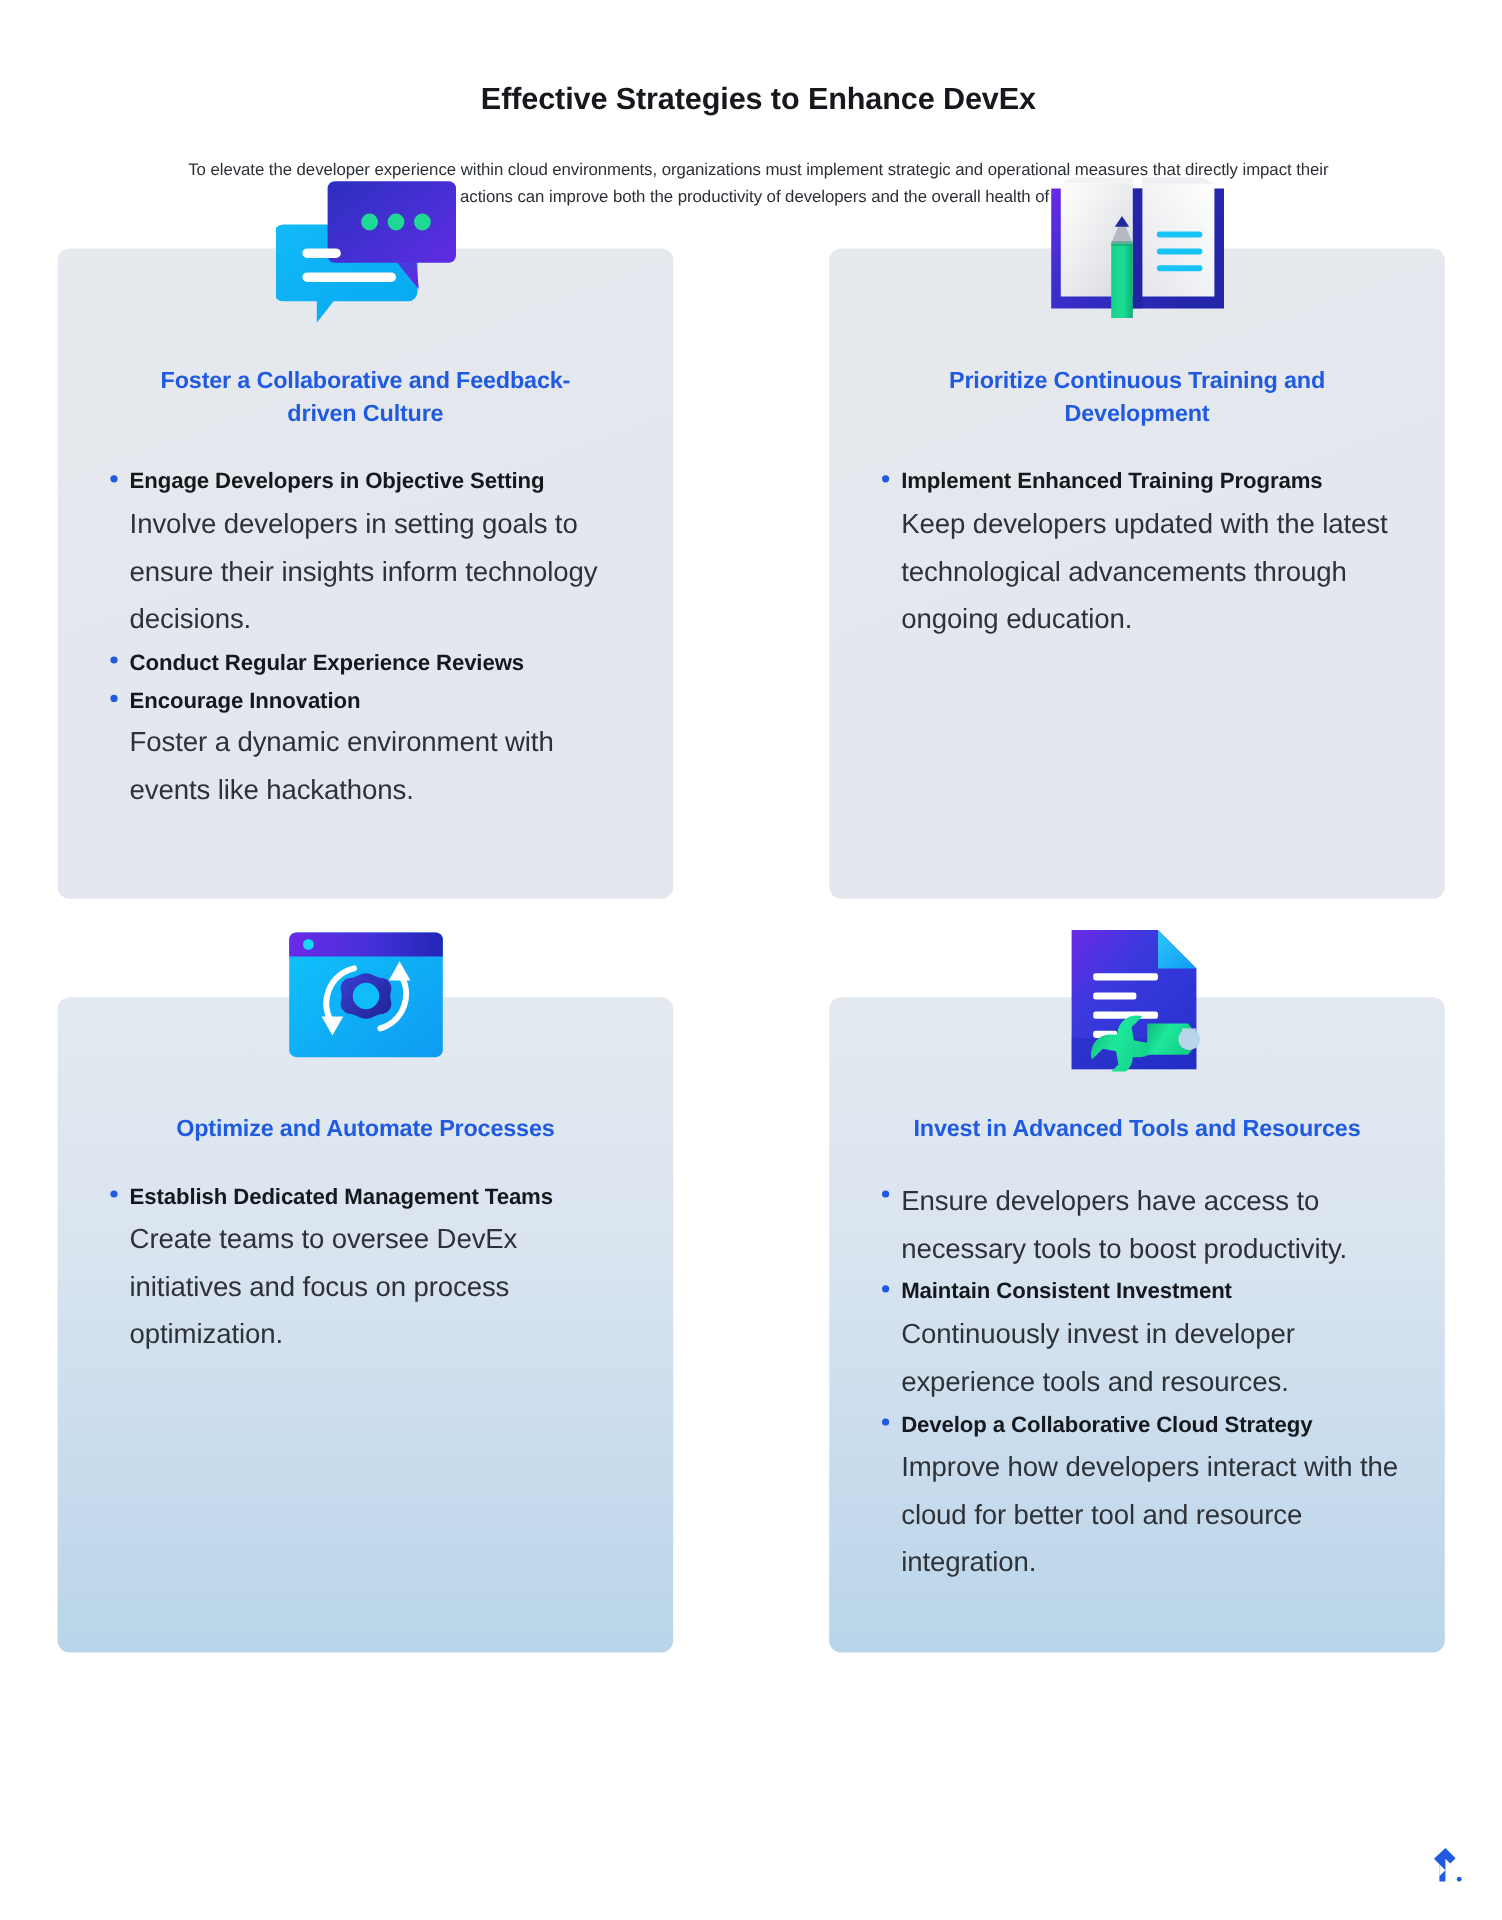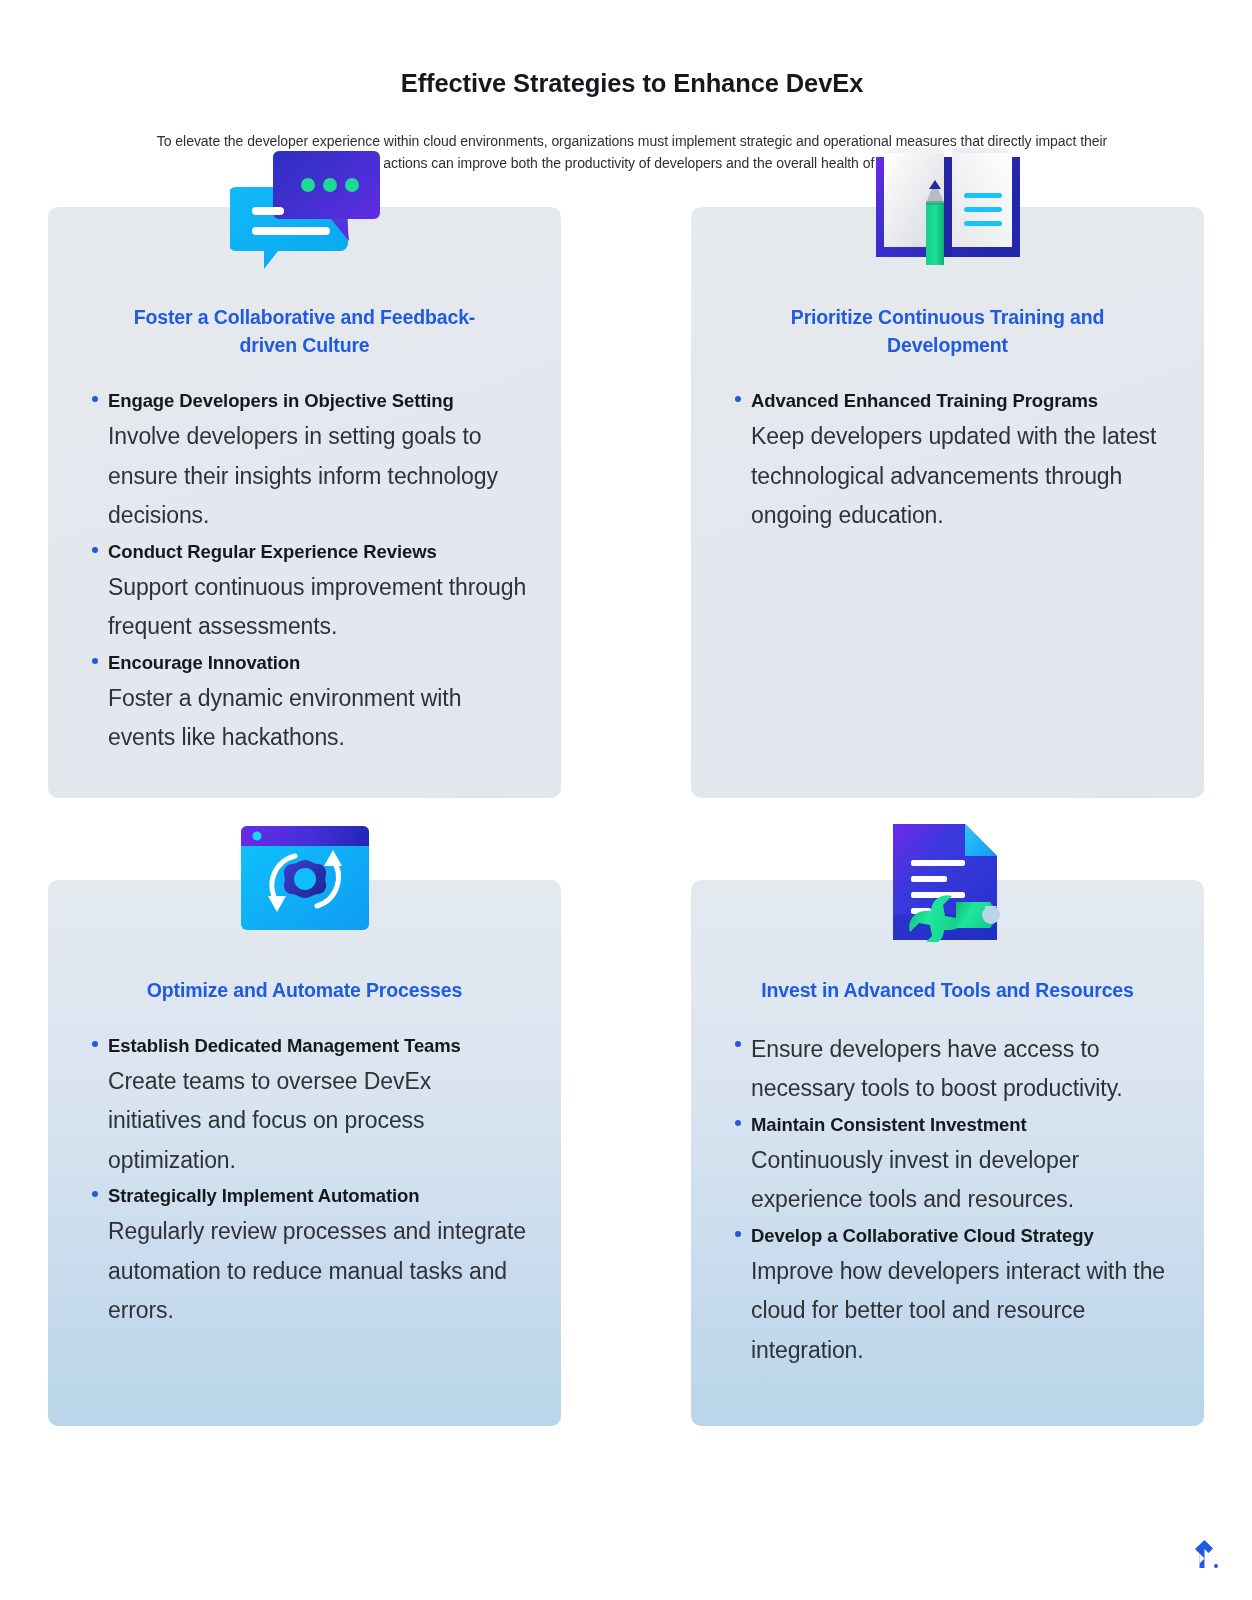--- a/index.html
+++ b/index.html
@@ -195,21 +195,20 @@
         <div class="card-title">Foster a Collaborative and Feedback-driven Culture</div>
         <ul class="bullets">
           <li class="bullet-item">
             <span class="bullet-dot"></span>
             <div class="bullet-head">Engage Developers in Objective Setting</div>
             <div class="bullet-desc">Involve developers in setting goals to ensure their insights inform technology decisions.</div>
           </li>
           <li class="bullet-item">
             <span class="bullet-dot"></span>
             <div class="bullet-head">Conduct Regular Experience Reviews</div>
-            <div class="bullet-desc">Support continuous improvement through frequent assessments.</div>
           </li>
           <li class="bullet-item">
             <span class="bullet-dot"></span>
             <div class="bullet-head">Encourage Innovation</div>
             <div class="bullet-desc">Foster a dynamic environment with events like hackathons.</div>
           </li>
         </ul>
       </div>
 
       <div class="card card-top">
@@ -254,21 +253,21 @@
             <rect x="58" y="58" width="18" height="62" fill="url(#g-pencil)"></rect>
             <path d="M58 58 h18 l-9 -22 z" fill="#b6bac2"></path>
             <path d="M61 44 h12 l-6 -9 z" fill="#1f2a9e"></path>
             <rect x="58" y="56" width="18" height="4" fill="#0c9a66" opacity="0.45"></rect>
           </svg>
         </div>
         <div class="card-title">Prioritize Continuous Training and Development</div>
         <ul class="bullets">
           <li class="bullet-item">
             <span class="bullet-dot"></span>
-            <div class="bullet-head">Advanced Enhanced Training Programs</div>
+            <div class="bullet-head">Implement Enhanced Training Programs</div>
             <div class="bullet-desc">Keep developers updated with the latest technological advancements through ongoing education.</div>
           </li>
         </ul>
       </div>
 
     </div>
 
     <div class="row row-bottom">
 
       <div class="card card-bottom">
@@ -305,25 +304,20 @@
             <path d="M70 42 c5 0 9 4 13 4 c5 0 9 5 8 10 c-1 5 -1 6 0 10 c1 5 -3 10 -8 10 c-4 0 -8 4 -13 4 c-5 0 -9 -4 -13 -4 c-5 0 -9 -5 -8 -10 c1 -4 1 -5 0 -10 c-1 -5 3 -10 8 -10 c4 0 8 -4 13 -4 z" fill="url(#g-gear)"></path>
             <circle cx="70" cy="61" r="11" fill="#0fbdf9"></circle>
           </svg>
         </div>
         <div class="card-title">Optimize and Automate Processes</div>
         <ul class="bullets">
           <li class="bullet-item">
             <span class="bullet-dot"></span>
             <div class="bullet-head">Establish Dedicated Management Teams</div>
             <div class="bullet-desc">Create teams to oversee DevEx initiatives and focus on process optimization.</div>
-          </li>
-          <li class="bullet-item">
-            <span class="bullet-dot"></span>
-            <div class="bullet-head">Strategically Implement Automation</div>
-            <div class="bullet-desc">Regularly review processes and integrate automation to reduce manual tasks and errors.</div>
           </li>
         </ul>
       </div>
 
       <div class="card card-bottom">
         <div class="icon-wrap">
           <svg width="134" height="124" viewBox="0 0 134 124" xmlns="http://www.w3.org/2000/svg">
             <defs>
               <linearGradient id="g-doc" x1="0" y1="0" x2="1" y2="1">
                 <stop offset="0" stop-color="#6b2ae8"></stop>

